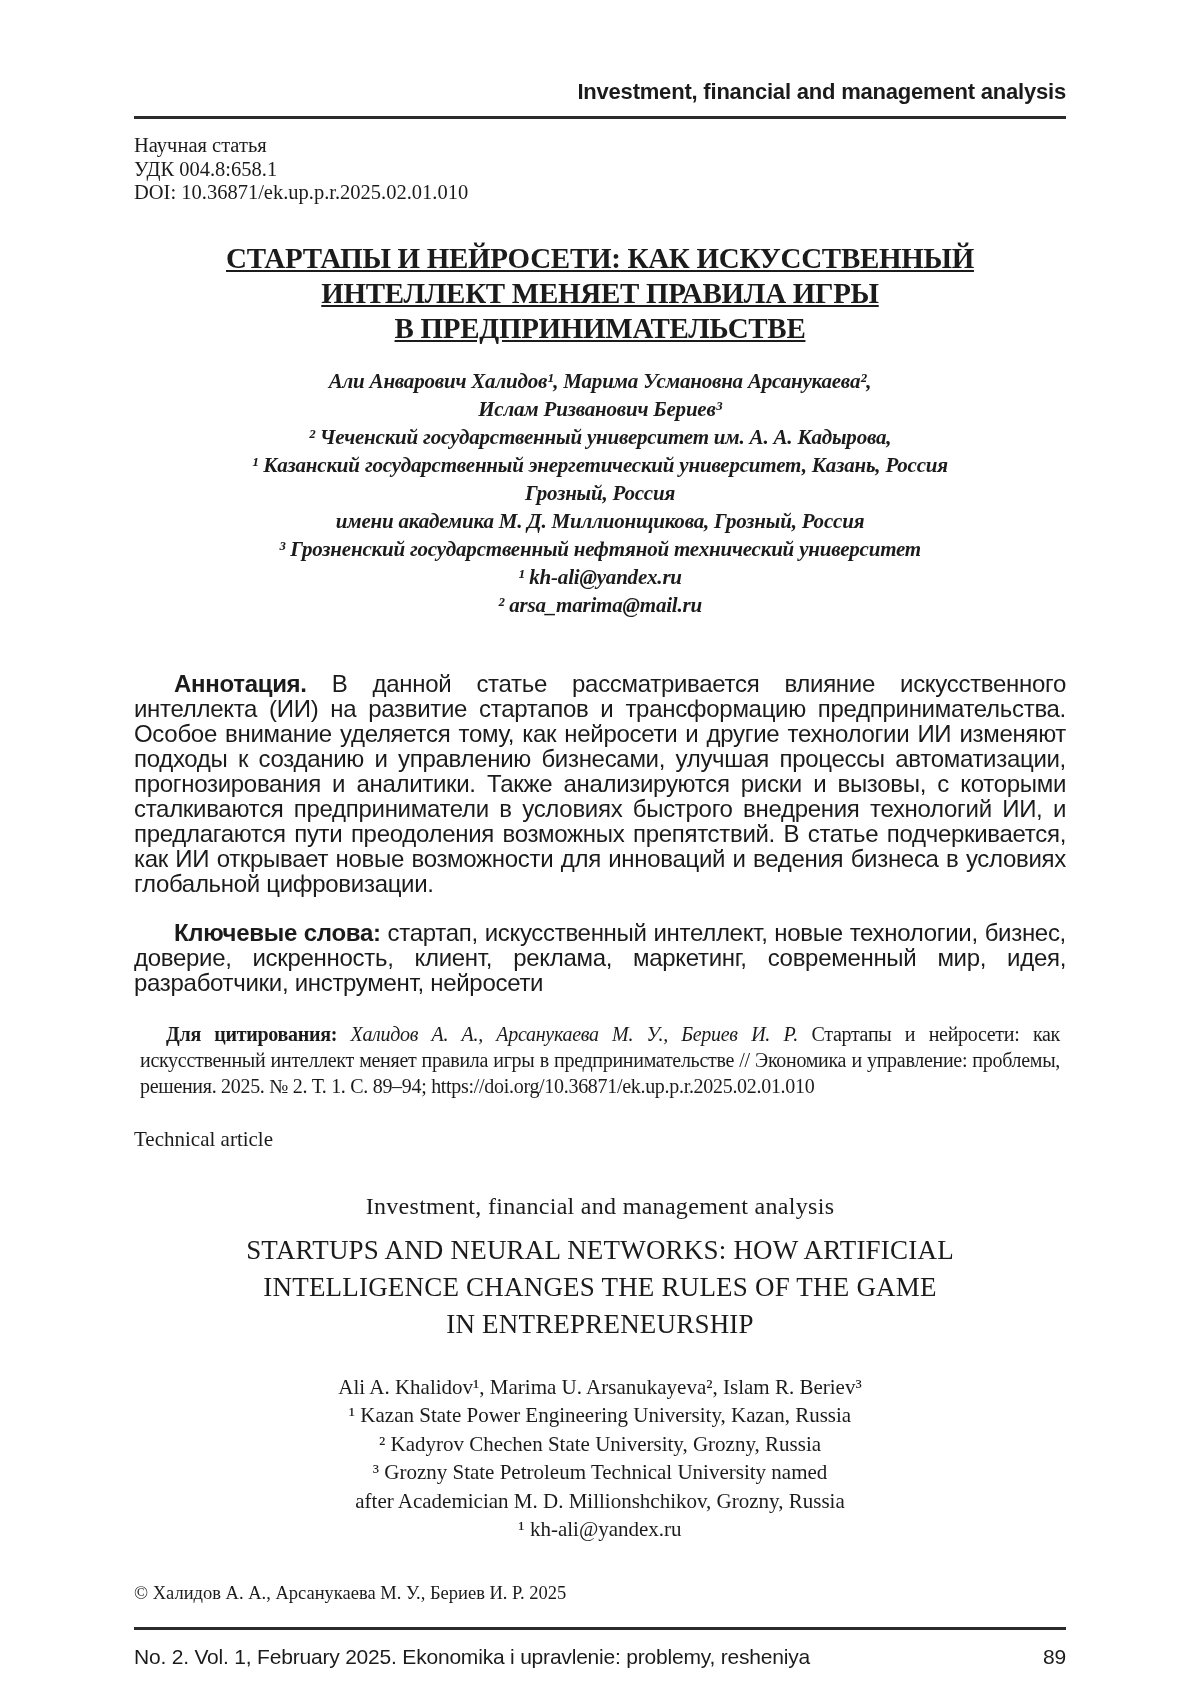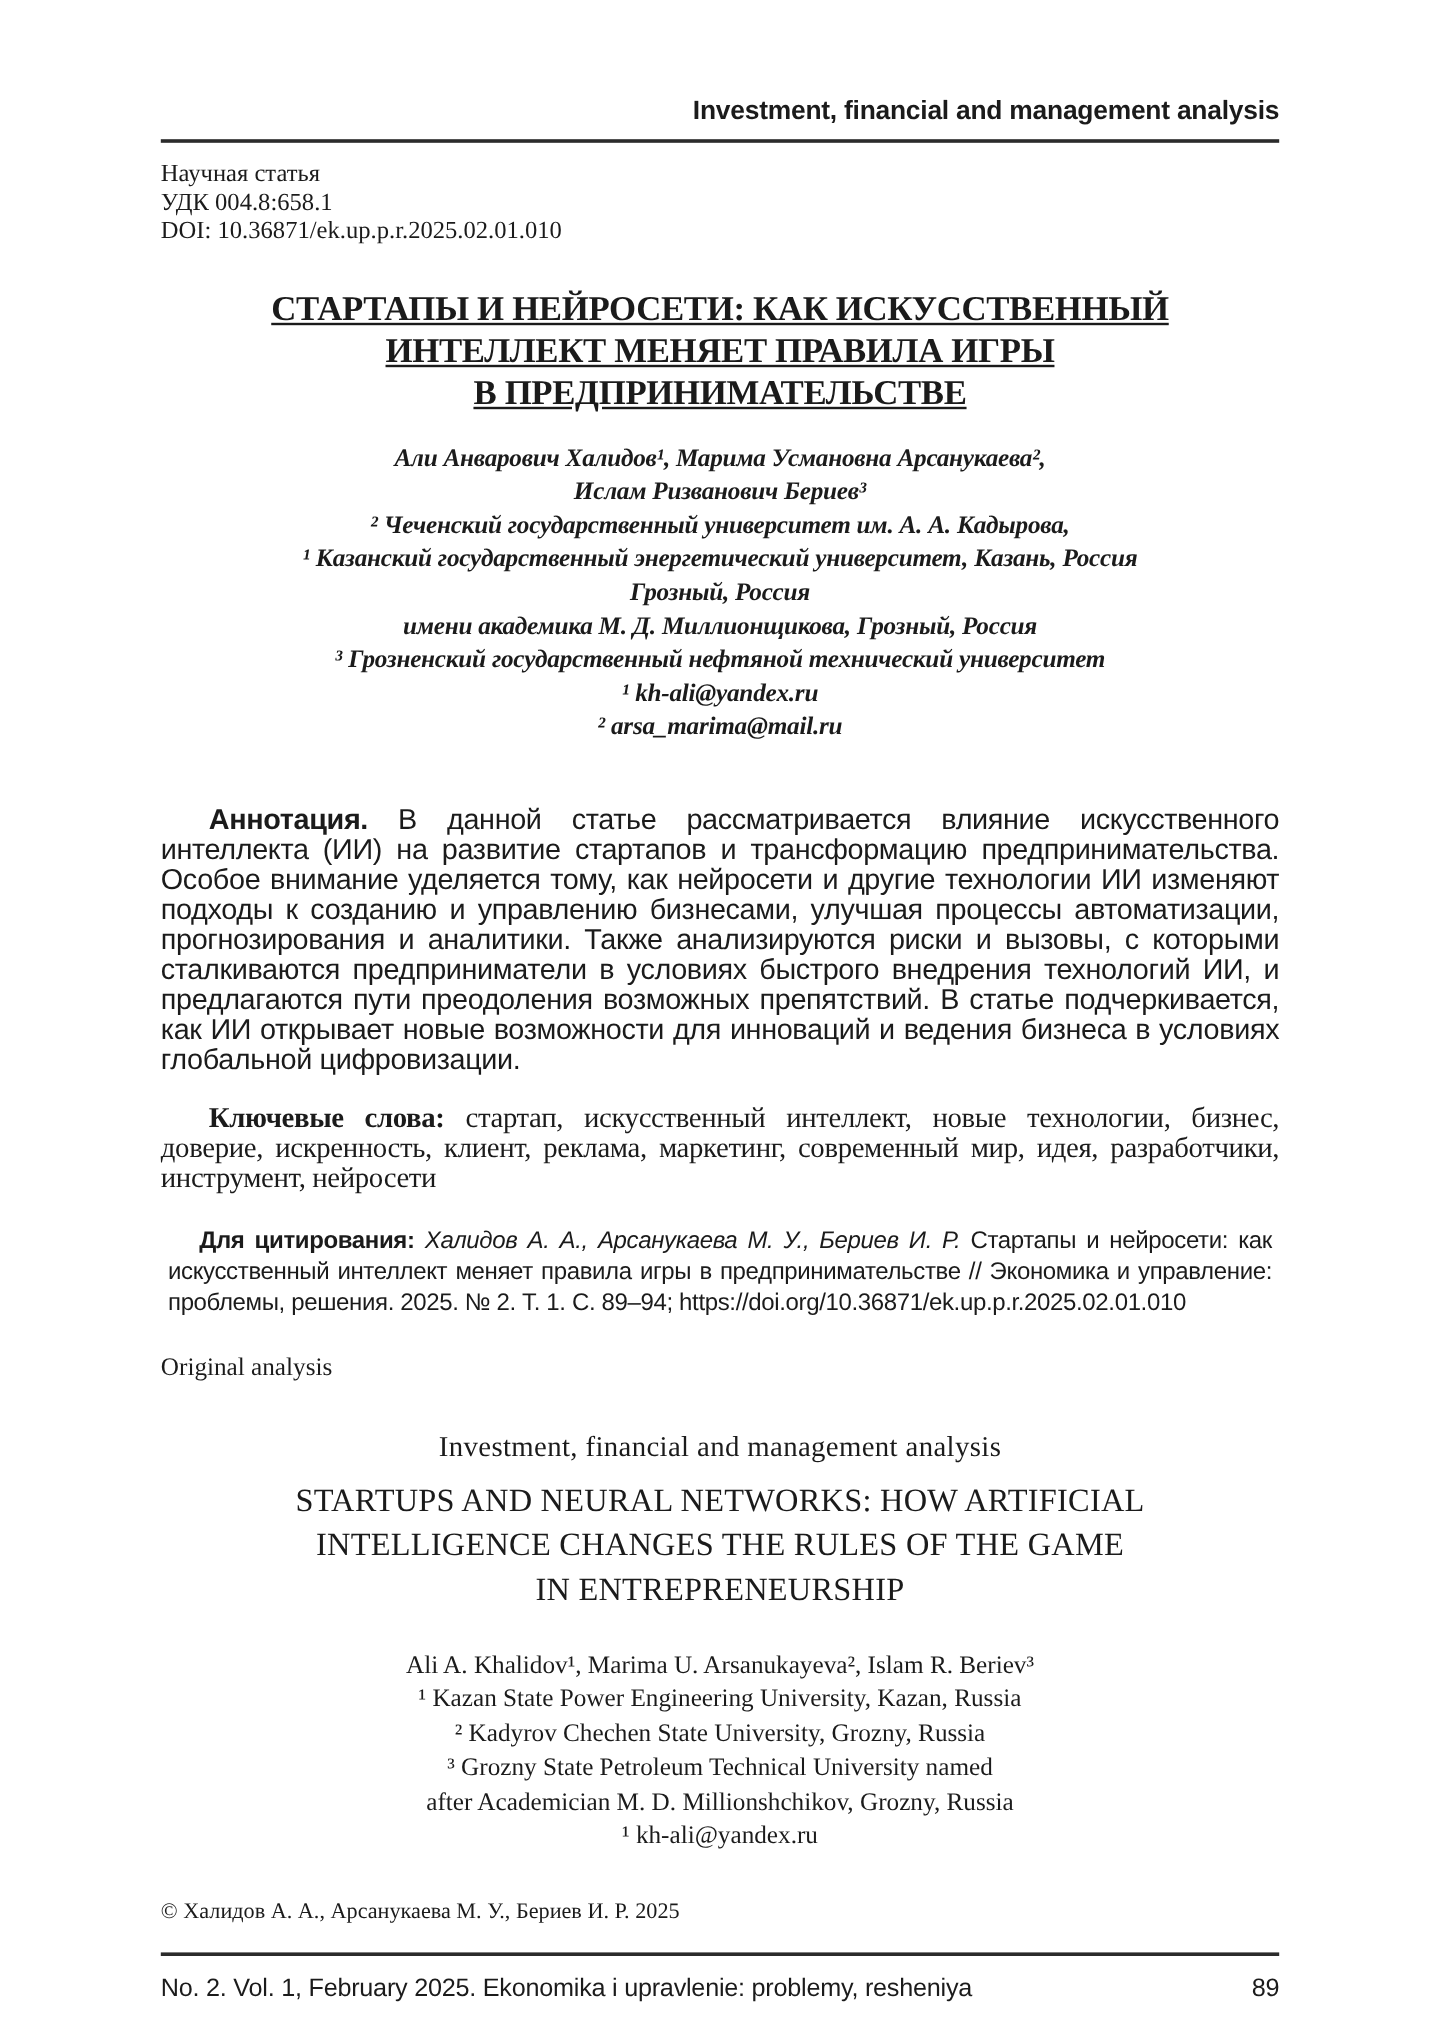--- a/index.html
+++ b/index.html
@@ -52,25 +52,25 @@
   }
   
   .sans-block {
     font-family: "Liberation Sans", sans-serif;
     font-size: 24px;
     line-height: 25px;
     letter-spacing: -0.3px;
     text-align: justify;
   }
   .abstract { margin-top: 52px; text-indent: 40px; }
-  .keywords { margin-top: 0; text-indent: 40px; font-family: Liberation Serif, serif; }
+  .keywords { margin-top: 0; text-indent: 40px; }
   .lead { font-weight: 700; }
   .citation {
     margin-top: 26px;
-    font-family: Liberation Sans, sans-serif;
+    font-family: Liberation Serif, serif;
     font-size: 20px;
     line-height: 26px;
     letter-spacing: -0.3px;
     text-align: justify;
     text-indent: 26px;
     padding: 0 6px;
   }
   .cit-authors { font-style: italic; }
   
   .original-article { margin-top: 28px; font-size: 21px; line-height: 24px; }
@@ -139,21 +139,21 @@
     <div>¹ kh-ali@yandex.ru</div>
     <div>² arsa_marima@mail.ru</div>
   </div>
 
   <p class="sans-block abstract"><span class="lead">Аннотация.</span><span> В данной статье рассматривается влияние искусственного интеллекта (ИИ) на развитие стартапов и трансформацию предпринимательства. Особое внимание уделяется тому, как нейросети и другие технологии ИИ изменяют подходы к созданию и управлению бизнесами, улучшая процессы автоматизации, прогнозирования и аналитики. Также анализируются риски и вызовы, с которыми сталкиваются предприниматели в условиях быстрого внедрения технологий ИИ, и предлагаются пути преодоления возможных препятствий. В статье подчеркивается, как ИИ открывает новые возможности для инноваций и ведения бизнеса в условиях глобальной цифровизации.</span></p>
 
   <p class="sans-block keywords"><span class="lead">Ключевые слова:</span><span> стартап, искусственный интеллект, новые технологии, бизнес, доверие, искренность, клиент, реклама, маркетинг, современный мир, идея, разработчики, инструмент, нейросети</span></p>
 
   <p class="citation"><span class="lead">Для цитирования:</span><span class="cit-authors"> Халидов А. А., Арсанукаева М. У., Бериев И. Р. </span><span>Стартапы и нейросети: как искусственный интеллект меняет правила игры в предпринимательстве // Экономика и управление: проблемы, решения. 2025. № 2. Т. 1. С. 89–94; https://doi.org/10.36871/ek.up.p.r.2025.02.01.010</span></p>
 
-  <div class="original-article">Original analysis</div>
+  <div class="original-article">Technical article</div>
 
   <div class="en-section">Investment, financial and management analysis</div>
 
   <div class="en-title">
     <div>STARTUPS AND NEURAL NETWORKS: HOW ARTIFICIAL</div>
     <div>INTELLIGENCE CHANGES THE RULES OF THE GAME</div>
     <div>IN ENTREPRENEURSHIP</div>
   </div>
 
   <div class="en-authors">

